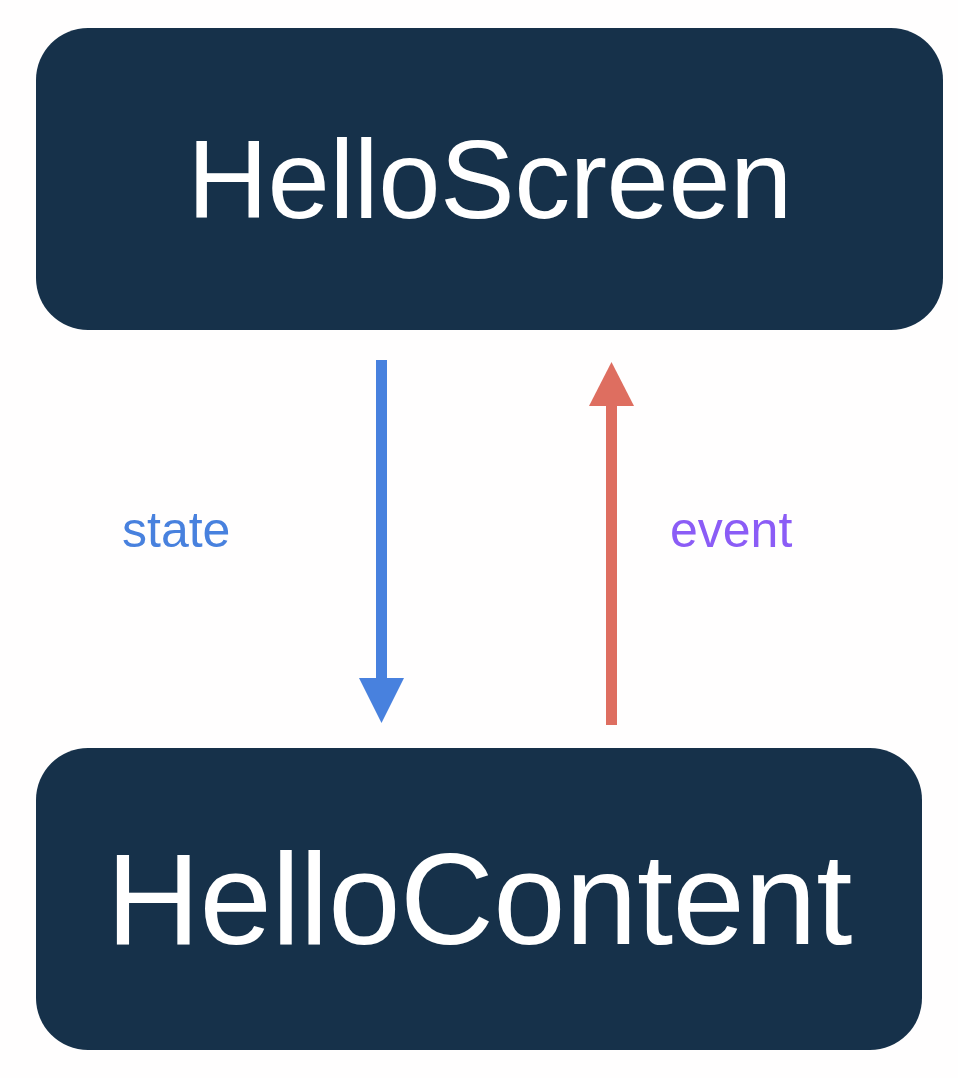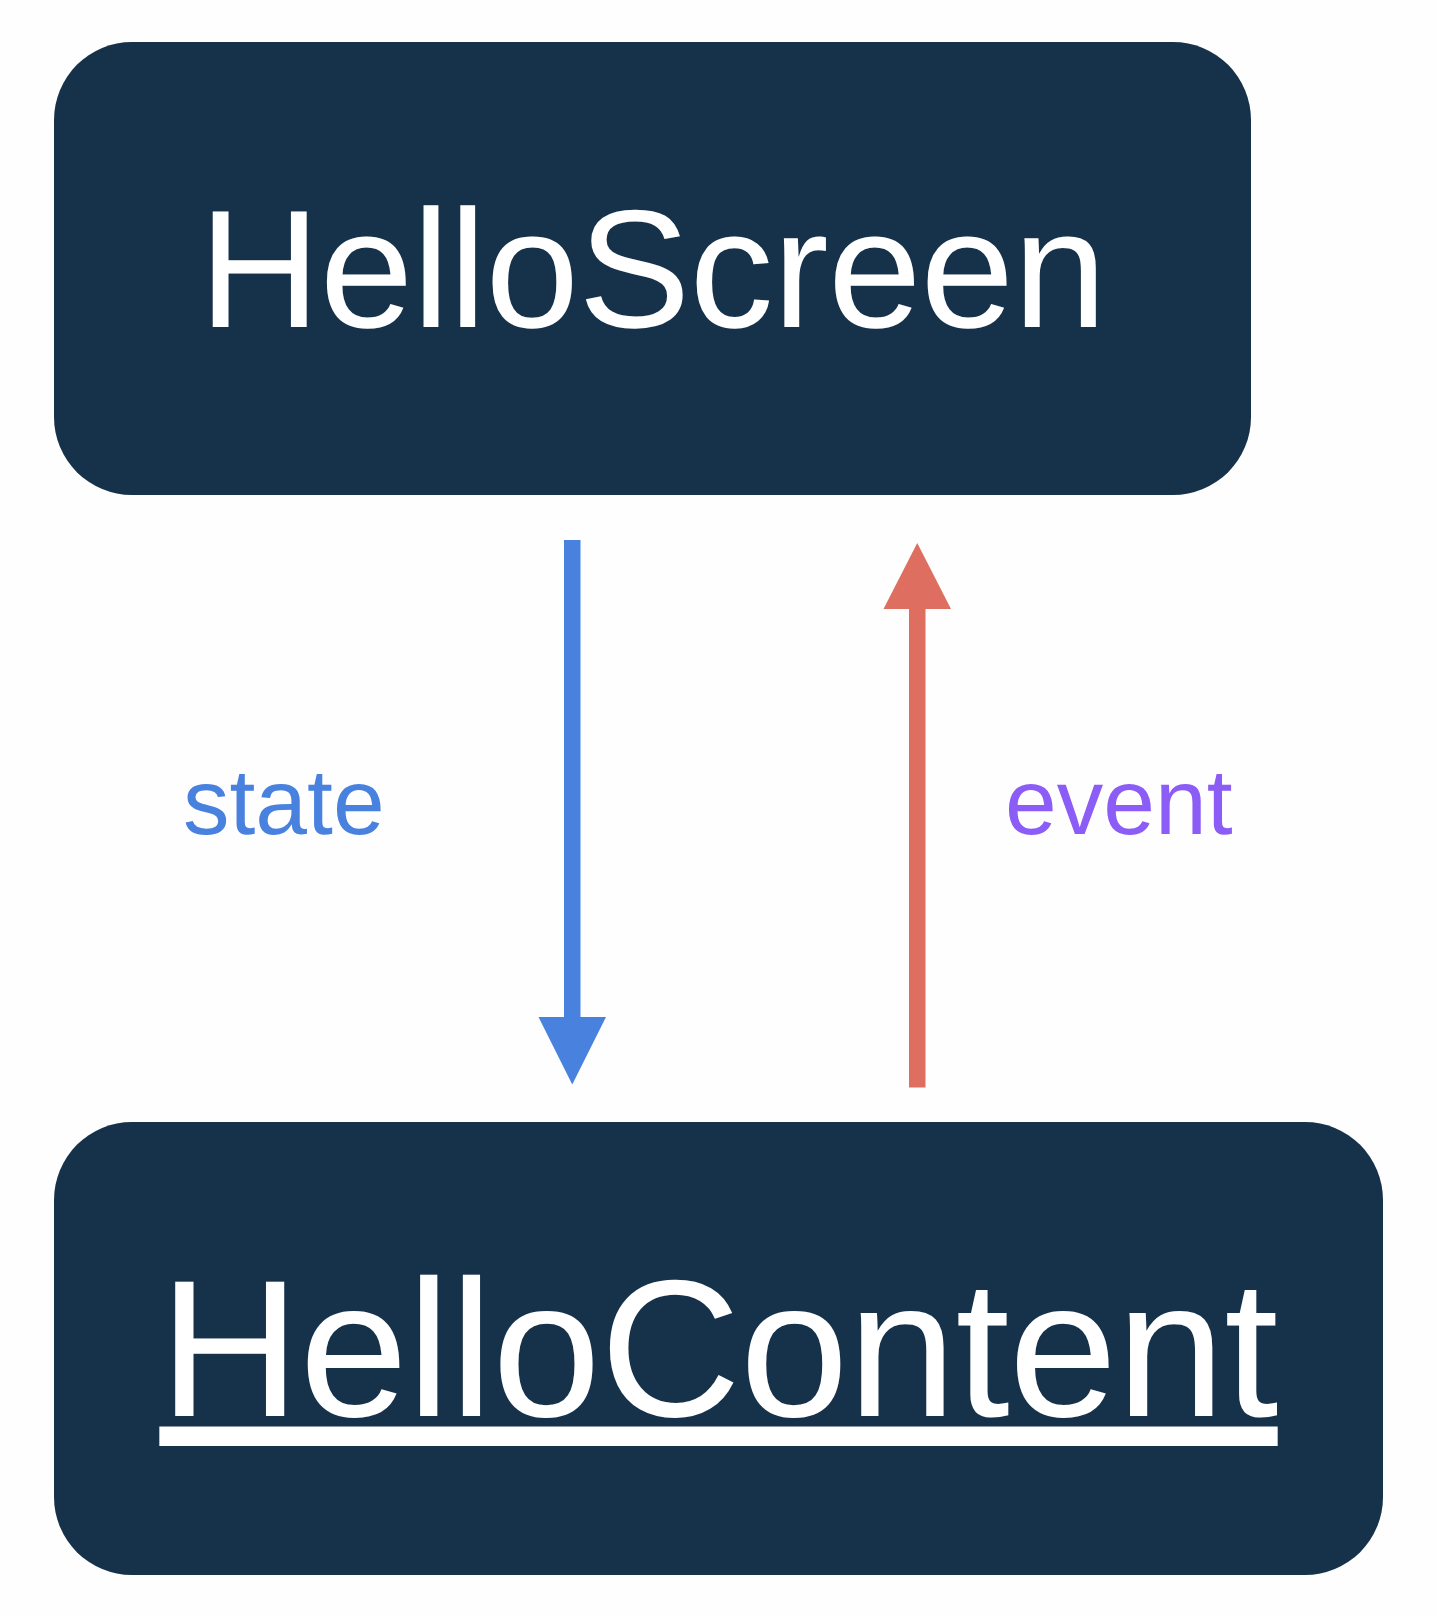--- a/index.html
+++ b/index.html
@@ -29,48 +29,47 @@
     font-family: "Liberation Sans", sans-serif;
     font-weight: 400;
     letter-spacing: -0.5px;
     white-space: nowrap;
     user-select: none;
   }
 
   #node-hello-screen {
     left: 36px;
     top: 28px;
-    width: 798px;
+    width: 907px;
     height: 302px;
     font-size: 112px;
     text-align: center;
   }
 
   #node-hello-content {
     left: 36px;
     top: 748px;
     width: 886px;
     height: 302px;
     font-size: 130px;
-    text-decoration: underline;
   }
 
   .edge-svg {
     position: absolute;
     left: 0;
     top: 0;
     width: 958px;
     height: 1078px;
     pointer-events: none;
   }
 
   .edge-label {
     position: absolute;
     font-family: "Liberation Sans", sans-serif;
-    font-size: 62px;
+    font-size: 50px;
     font-weight: 400;
     line-height: 1;
     white-space: nowrap;
     user-select: none;
   }
 
   #edge-label-state {
     left: 122px;
     top: 505px;
     color: #4881de;

